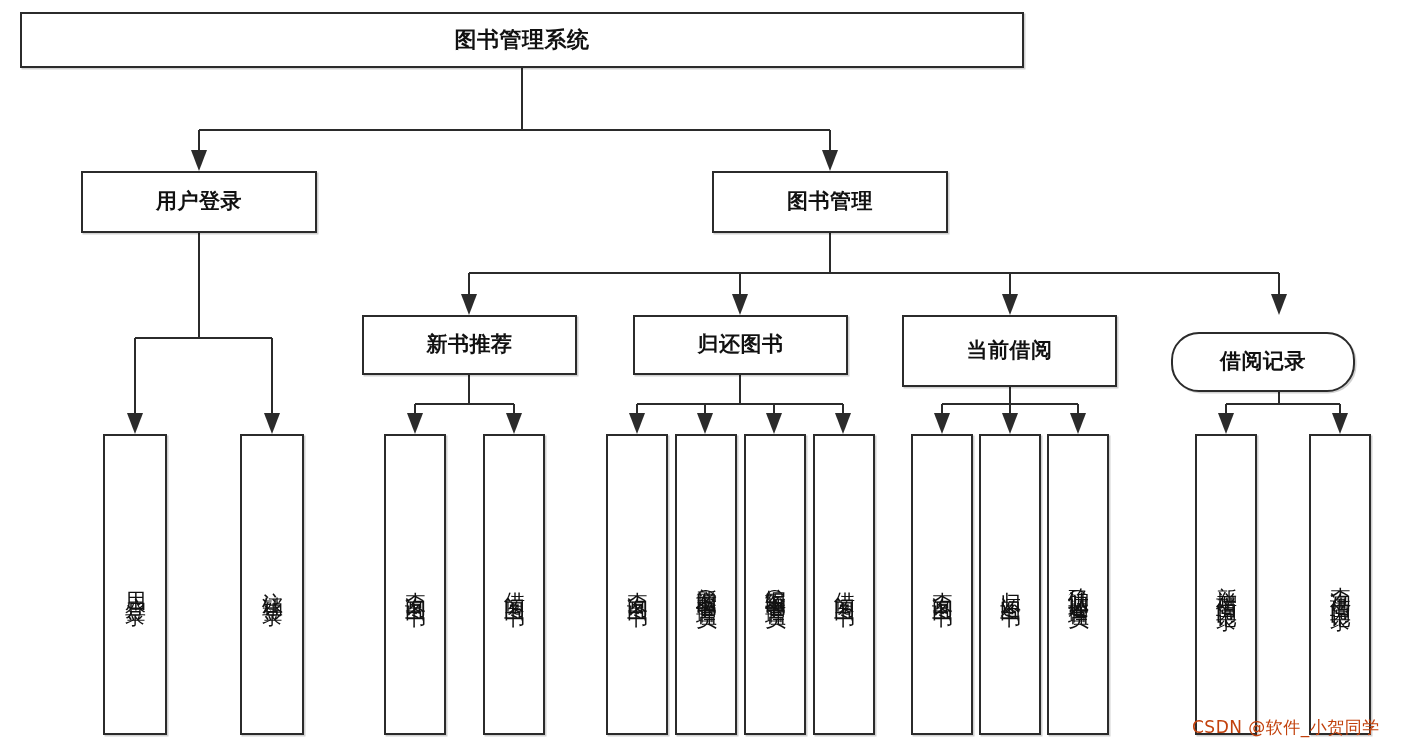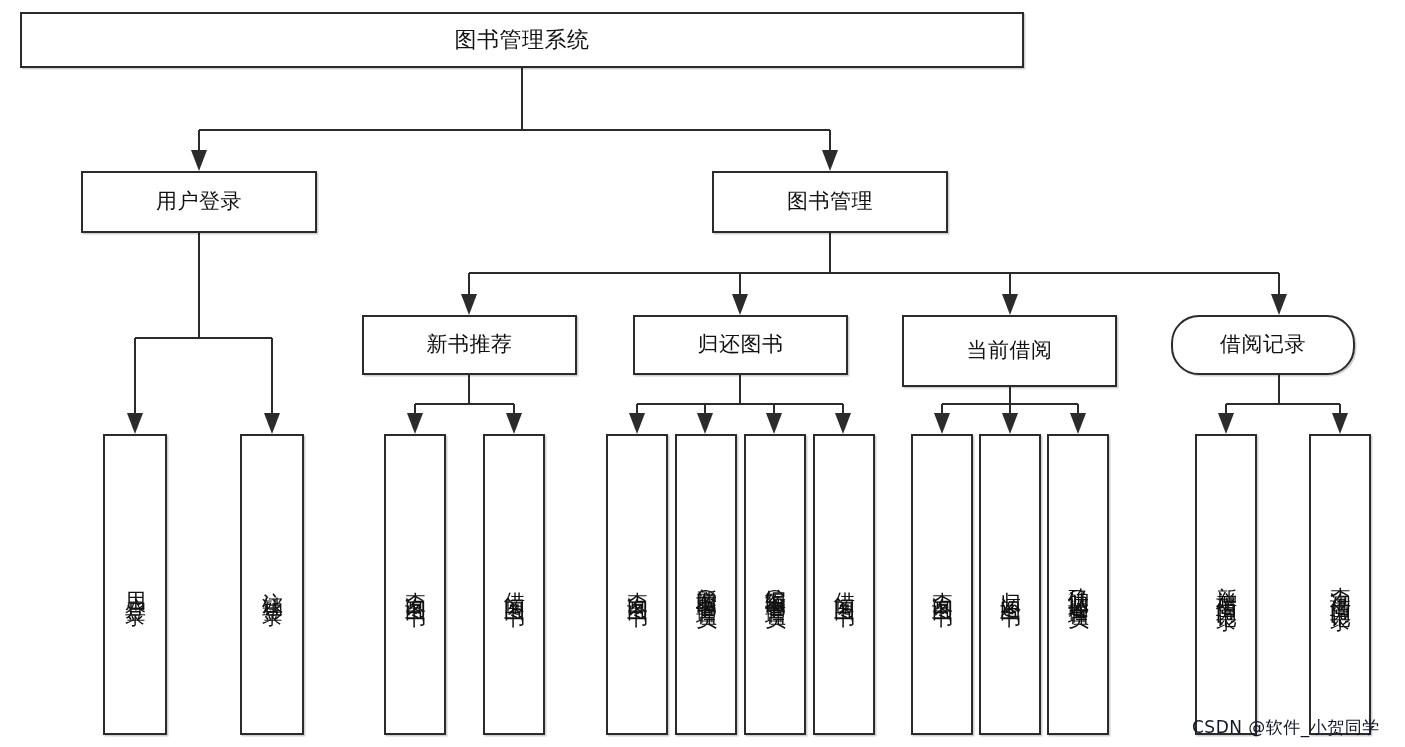--- a/index.html
+++ b/index.html
@@ -47,20 +47,21 @@
   .node .label{
     display:block;
     text-align:center;
     line-height:1.12;
     color:#111111;
     letter-spacing:0.5px;
   }
   
   .node.h .label{
     font-size:21px;
+    font-weight:bold;
   }
   .node.root .label{ font-size:22px; }
 
   
   .node.v{
     align-items:center;
     justify-content:center;
   }
   .node.v .label{
     writing-mode:vertical-rl;
@@ -73,21 +74,21 @@
   }
   .node.v.tall .label{
     letter-spacing:3px;
     max-height:292px;
   }
 
   
   #watermark{
     position:absolute;
     z-index:5;
-    color:#0f172a;
+    color:#c2410c;
     font-size:17px;
     letter-spacing:0.5px;
     white-space:nowrap;
     user-select:none;
   }
 </style>
 </head>
 <body>
 
 <div id="diagram">
@@ -171,21 +172,21 @@
   </div>
 
   <div class="node h" style="left:633px;top:315px;width:215px;height:60px;">
     <span class="label">归还图书</span>
   </div>
 
   <div class="node h" style="left:902px;top:315px;width:215px;height:72px;">
     <span class="label">当前借阅</span>
   </div>
 
-  <div class="node h" style="left:1171px;top:315px;width:184px;height:60px;border-radius:28px;">
+  <div class="node h" style="left:1171px;top:332px;width:184px;height:60px;border-radius:28px;">
     <span class="label">借阅记录</span>
   </div>
 
   <div class="node v" style="left:103px;top:434px;width:64px;height:301px;">
     <span class="label">用户登录</span>
   </div>
   <div class="node v" style="left:240px;top:434px;width:64px;height:301px;">
     <span class="label">注销登录</span>
   </div>
 

